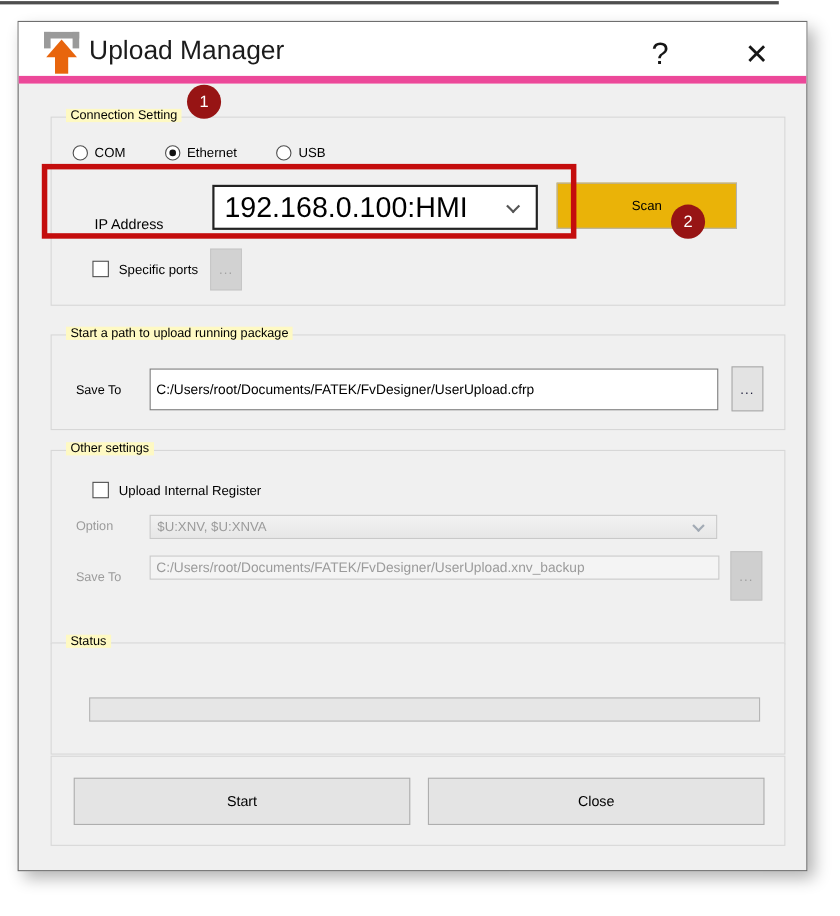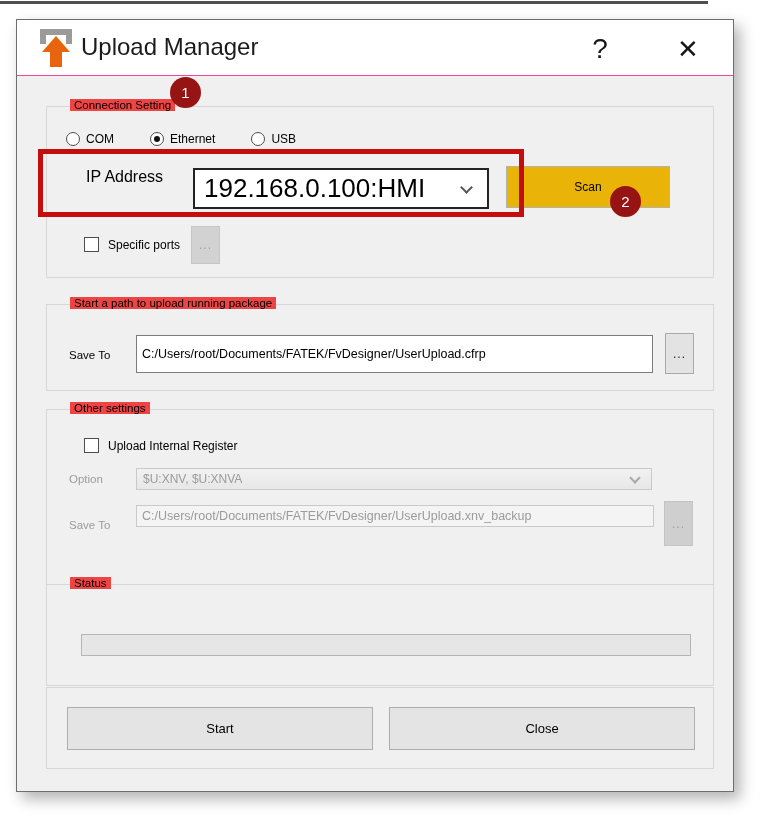--- a/index.html
+++ b/index.html
@@ -8,40 +8,40 @@
   .stage { position:relative; width:764px; height:833px; }
 
   .top-edge-line { position:absolute; left:0; top:1px; width:708px; height:3px; background:#4f4f4f; }
 
   .dialog { position:absolute; left:16px; top:19px; width:718px; height:773px;
             background:#f0f0f0; border:1px solid #6e6e6e;
             box-shadow:6px 7px 14px rgba(0,0,0,0.30); }
 
   
   .titlebar { position:absolute; left:0; top:0; width:100%; height:56px;
-              background:#ffffff; border-bottom:1px solid #ec4899; }
+              background:#ffffff; border-bottom:7px solid #ec4899; }
   .app-icon { position:absolute; left:22px; top:9px; width:34px; height:42px; }
   .app-icon .bracket { position:absolute; left:1px; top:0; width:32px; height:15px;
                        border:6px solid #9a9a9a; border-bottom:none; }
   .app-icon .arrow-head { position:absolute; left:3px; top:7px; width:0; height:0;
                           border-left:14px solid transparent; border-right:14px solid transparent;
                           border-bottom:16px solid #e8650d; }
   .app-icon .arrow-stem { position:absolute; left:11px; top:21px; width:12px; height:17px;
                           background:#e8650d; }
   .title-text { position:absolute; left:64px; top:13px; font-size:24px; color:#1b1b1b; }
   .help-btn  { position:absolute; left:563px; top:8px; width:40px; height:42px;
                display:flex; align-items:center; justify-content:center;
                font-size:28px; font-weight:300; color:#161616; cursor:default; }
   .close-btn { position:absolute; left:648px; top:8px; width:46px; height:42px;
                display:flex; align-items:center; justify-content:center;
                font-size:26px; font-weight:300; color:#161616; cursor:default; }
 
   
   .groupbox { position:absolute; border:1px solid #d7d7d7; background:#f0f0f0; }
-  .groupbox .legend { position:absolute; top:-8px; left:23px; background:#ef4444;
+  .groupbox .legend { position:absolute; top:-8px; left:13px; background:#fef9c3;
                       padding:0 4px; font-size:11.5px; color:#000; white-space:nowrap; }
 
   .grp-connection { left:29px; top:86px;  width:668px; height:172px; }
   .grp-package    { left:29px; top:284px; width:668px; height:87px;  }
   .grp-other      { left:29px; top:389px; width:668px; height:177px; }
   .grp-status     { left:29px; top:564px; width:668px; height:102px;text-align:right;  }
   .grp-actions    { left:29px; top:667px; width:668px; height:82px;  }
 
   
   .radio-row { position:absolute; left:49px; top:112px; display:flex; align-items:center; gap:16px; }
@@ -49,21 +49,21 @@
   .radio .circle { width:14px; height:14px; border:1px solid #4d4d4d; border-radius:50%;
                    background:#fff; margin-right:6px; position:relative; }
   .radio .circle.checked::after { content:""; position:absolute; left:3px; top:3px;
                    width:6px; height:6px; border-radius:50%; background:#111; }
   .radio .rlabel { font-size:12px; }
 
   .checkbox { width:15px; height:15px; border:1px solid #4d4d4d; background:#fff; display:inline-block; }
   .cb-label { font-size:12px; }
 
   
-  .ip-label { position:absolute; left:69px; top:148px; font-size:16px; }
+  .ip-label { position:absolute; left:69px; top:176px; font-size:13px; }
   .ip-combo { position:absolute; left:176px; top:148px; width:296px; height:41px;
               background:#ffffff; border:2px solid #222; display:flex; align-items:center; }
   .ip-combo .value { font-size:26px; padding-left:9px; letter-spacing:0; color:#000; white-space:nowrap; }
   .chev { width:9px; height:9px; border-right:2px solid #555; border-bottom:2px solid #555;
           transform:rotate(45deg); }
   .ip-combo .chev { position:absolute; right:16px; top:13px; }
   .scan-btn { position:absolute; left:489px; top:146px; width:164px; height:42px;
               background:#eab308; border:1px solid #b2b2b2; display:flex;
               align-items:center; justify-content:center; font-size:12px; }
 

